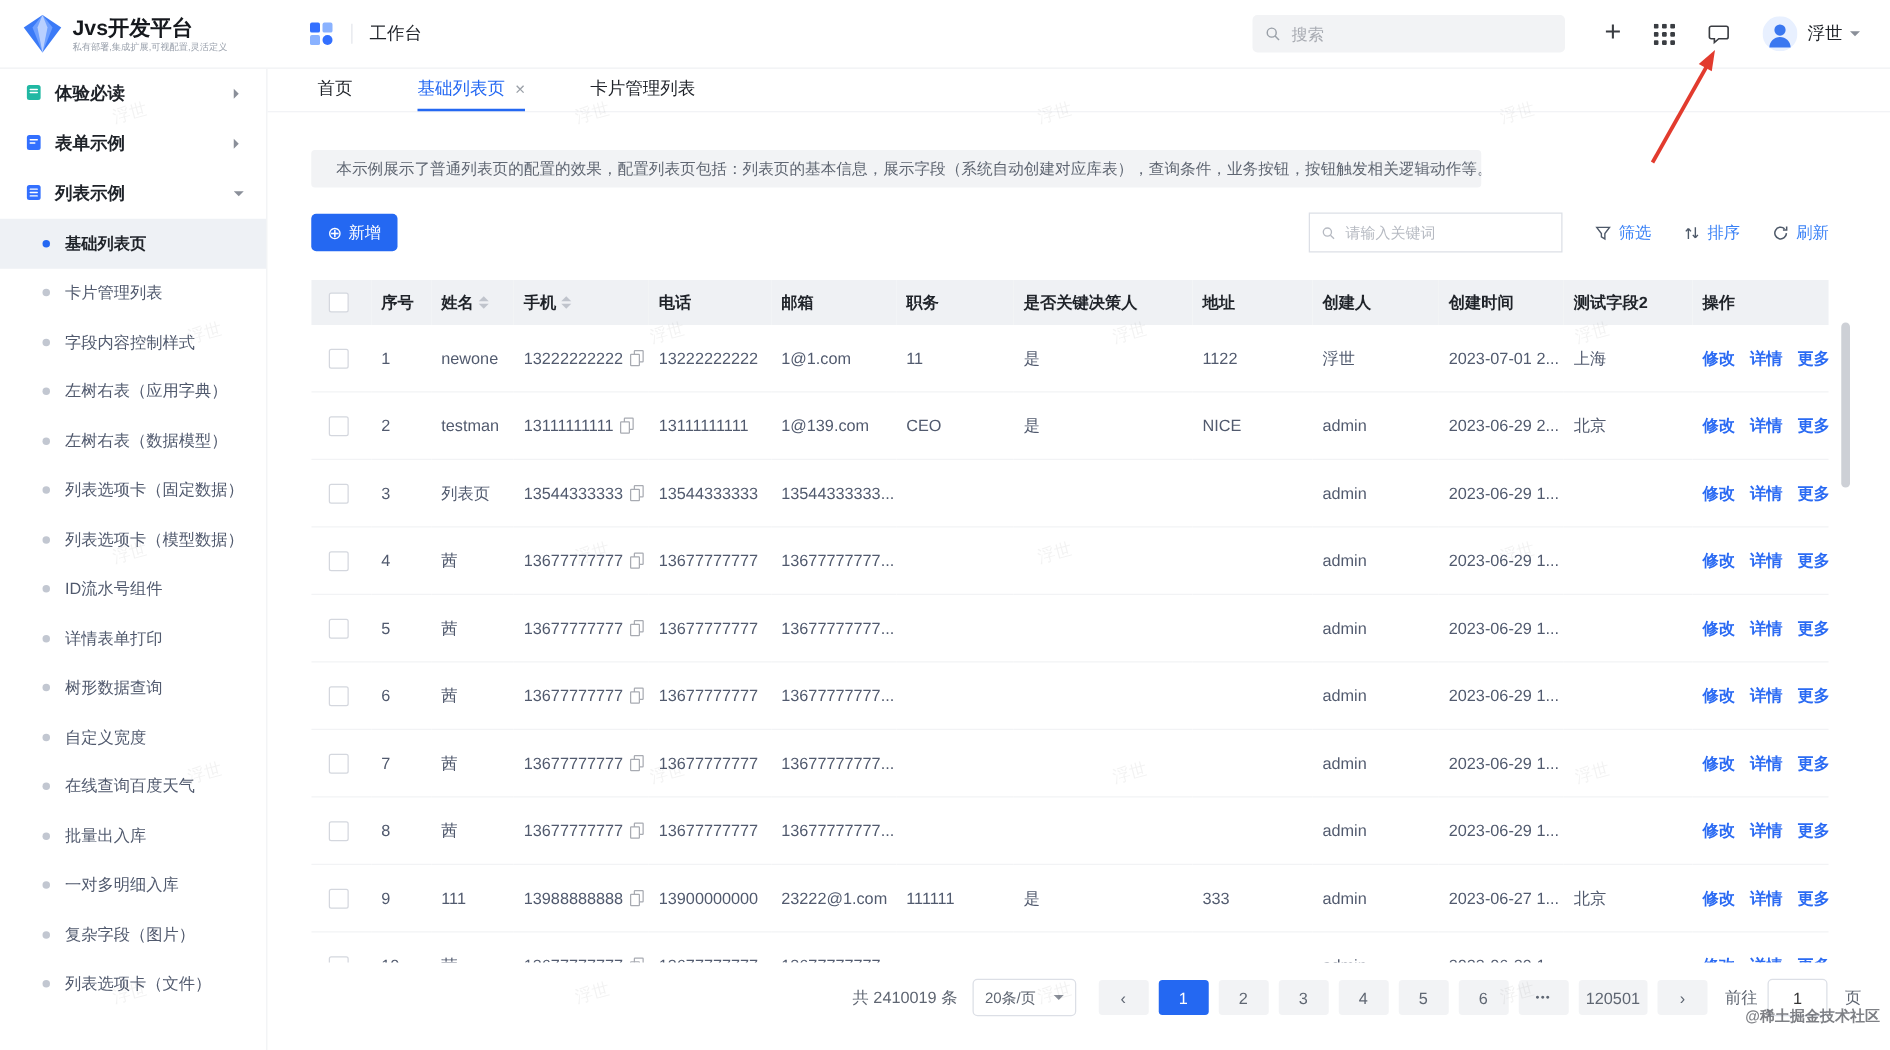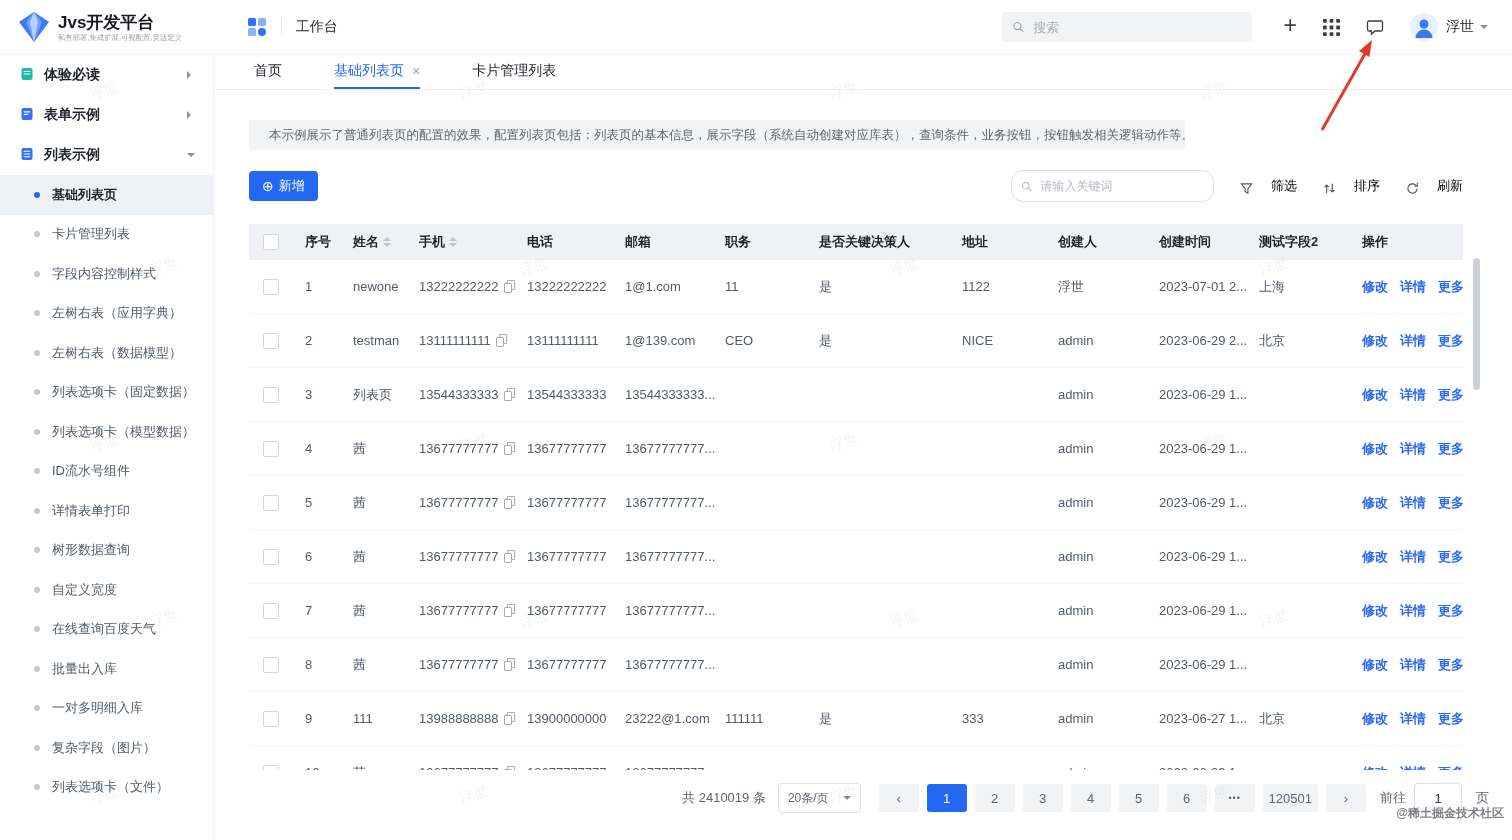--- a/index.html
+++ b/index.html
@@ -52,25 +52,25 @@
 
   
   .content{flex:1;padding:30px 0 0 35px;position:relative;background:#fff}
   .banner{width:912px;background:#f2f3f5;border-radius:3px;height:30px;display:flex;align-items:center;
           padding:0 12px;gap:8px;color:#5f6672;font-size:12.5px;white-space:nowrap;overflow:hidden}
   .toolbar{width:1214px;margin-top:20px;display:flex;align-items:center}
   .btn-add{height:30px;background:#2468f2;color:#fff;border:none;border-radius:4px;padding:0 13px;
            font-size:13px;display:flex;align-items:center;gap:5px;cursor:pointer;font-family:inherit}
   .btn-add .add-glyph{font-size:14px;line-height:1}
   .toolbar-right{margin-left:auto;display:flex;align-items:center;gap:26px}
-  .kw-input{width:183px;height:30px;border:1px solid #dcdfe6;border-radius:12px;display:flex;align-items:center;
+  .kw-input{width:183px;height:30px;border:1px solid #dcdfe6;border-radius:0;display:flex;align-items:center;
             padding:0 9px;gap:6px;background:#fff}
   .kw-input input{border:none;outline:none;font-size:12px;width:100%;font-family:inherit;color:#333}
   .kw-input input::placeholder{color:#b6bac2}
-  .tool-link{display:flex;align-items:flex-end;gap:18px;font-size:13px;color:#000000;cursor:pointer}
+  .tool-link{display:flex;align-items:center;gap:6px;font-size:13px;color:#3b82f6;cursor:pointer}
 
   
   .table-clip{width:1214px;height:546px;overflow:hidden;margin-top:22px}
   table{border-collapse:collapse;table-layout:fixed;width:1214px}
   thead th{background:#eff1f4;height:36px;text-align:left;font-size:13px;color:#1f2329;font-weight:600;
            padding:0 8px;white-space:nowrap}
   tbody td{height:53px;border-bottom:1px solid #f2f3f5;font-size:13px;color:#515a6e;padding:0 8px;
            white-space:nowrap;overflow:hidden}
   .cb-cell{padding-left:14px !important}
   .checkbox{width:14px;height:14px;border:1px solid #d4d7de;border-radius:2px;display:inline-block;

